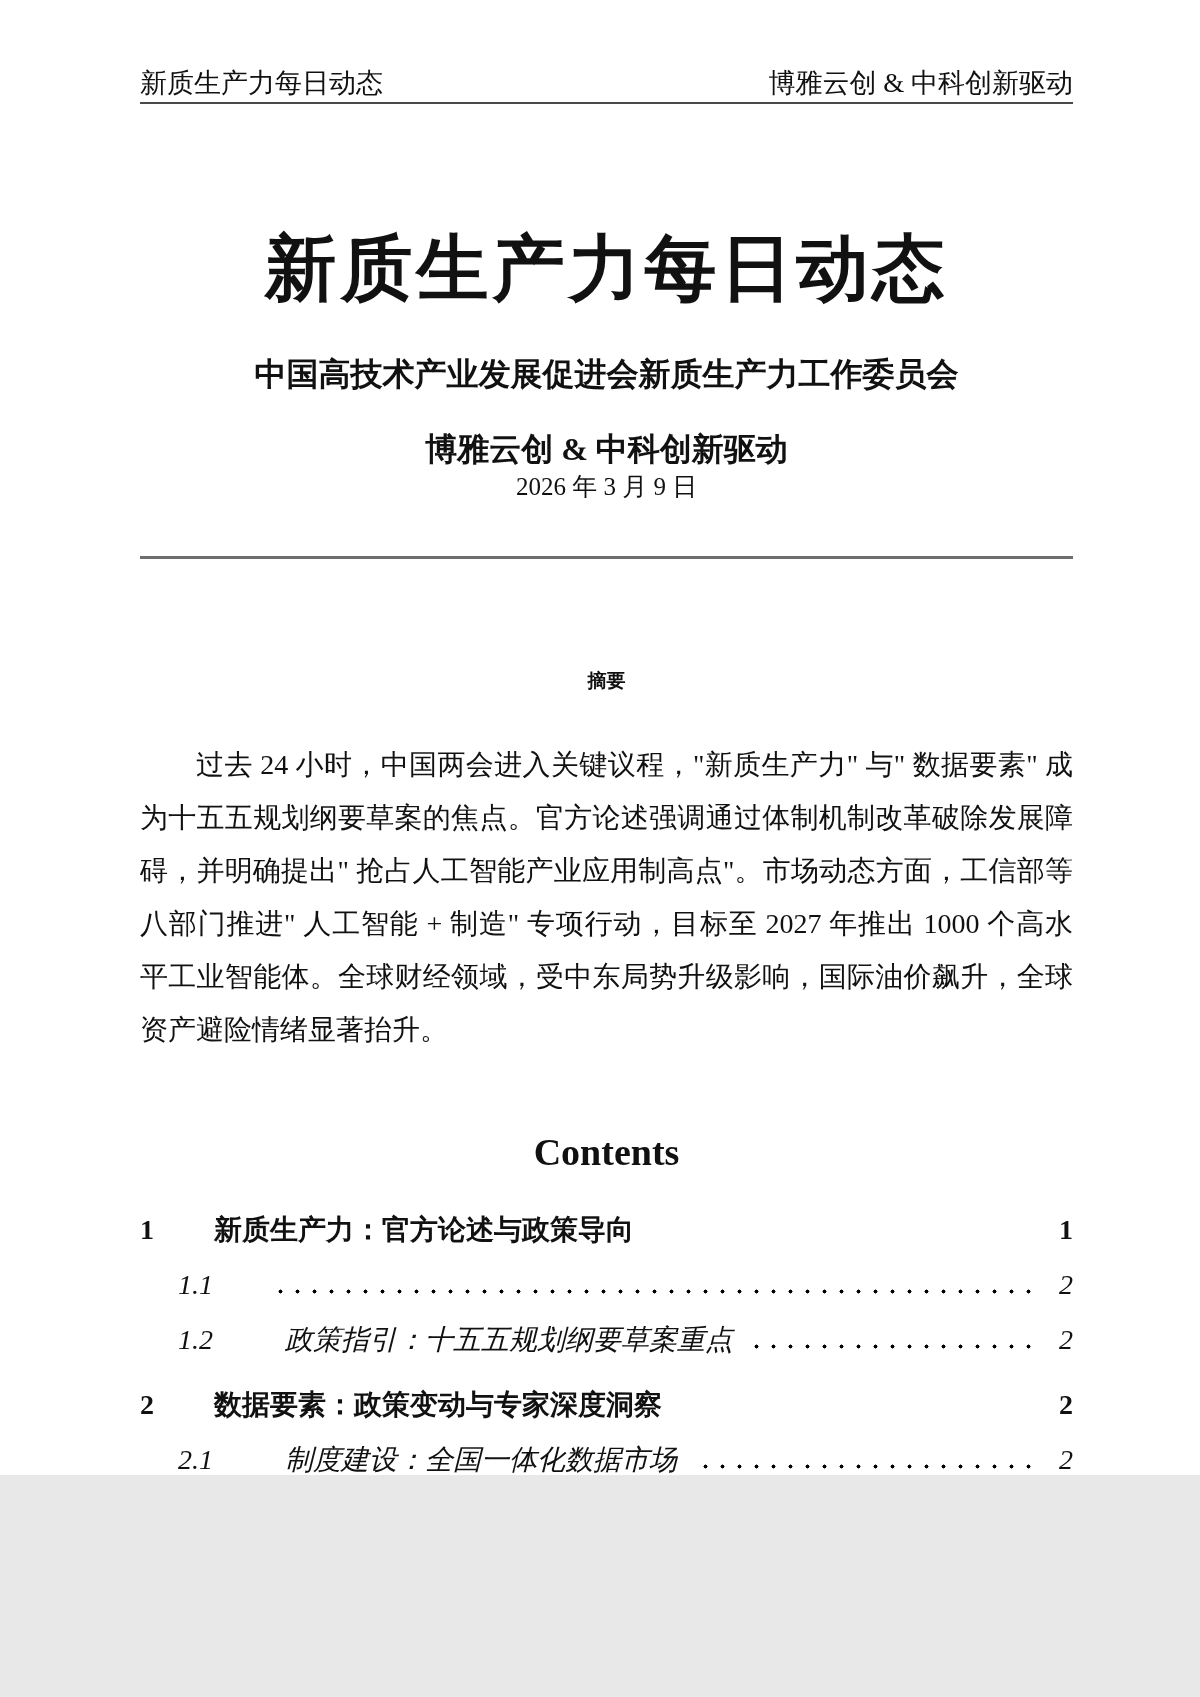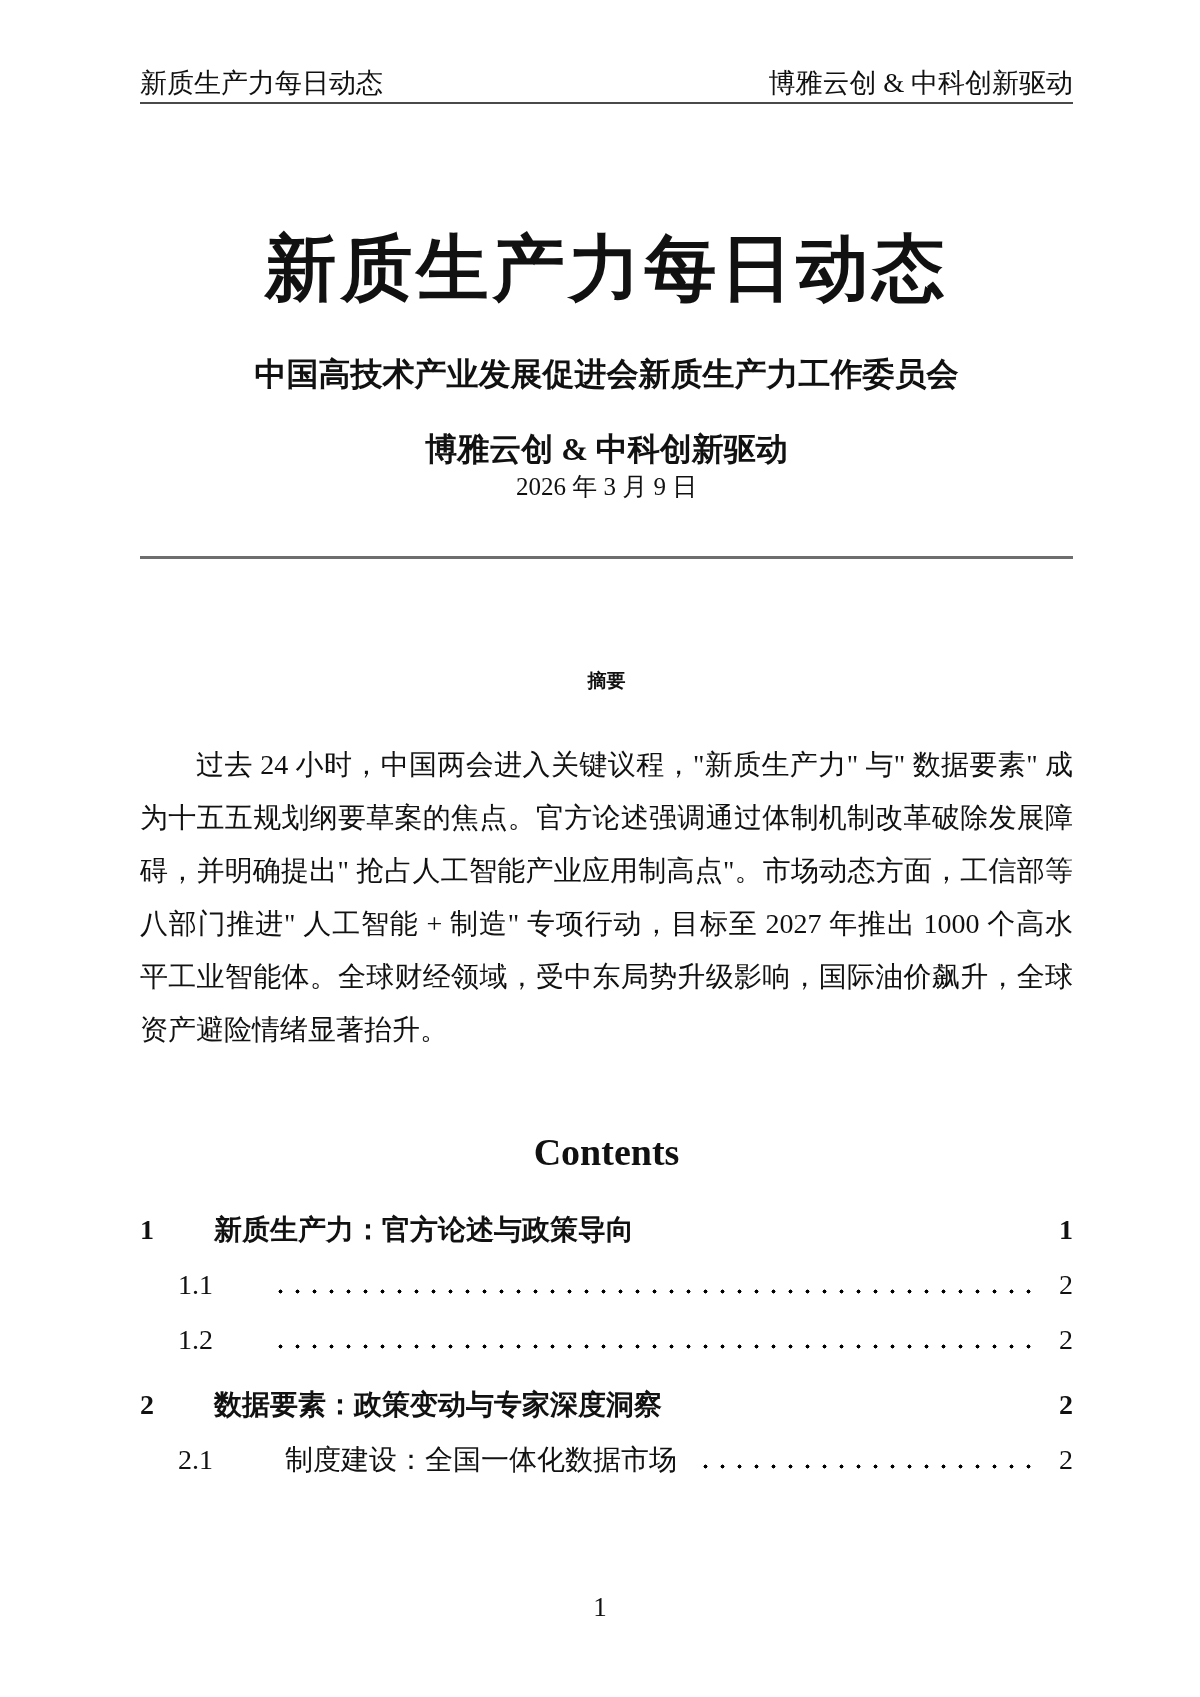--- a/index.html
+++ b/index.html
@@ -1,19 +1,19 @@
 <!DOCTYPE html>
 <html><head>
 <meta charset="utf-8">
 <style>
   html, body { margin: 0; padding: 0; background: #e8e8e8; }
   .page {
     position: relative;
     width: 1200px;
-    height: 1697px;
+    height: 1475px;
     margin: 0 auto;
     background: #ffffff;
     box-sizing: border-box;
     padding: 68px 127px 0 140px;
     overflow: hidden;
     font-family: "Liberation Serif", "DejaVu Serif", serif;
     color: #111111;
   }
 
   
@@ -93,21 +93,21 @@
   .toc-row {
     display: flex;
     align-items: baseline;
     font-size: 28px;
     line-height: 34px;
   }
   .toc-l1 { font-weight: 700; }
   .toc-l1 + .toc-l2, .toc-l2 + .toc-l2 { margin-top: 21px; }
   .toc-l2 + .toc-l1 { margin-top: 31px; }
   .toc-l1 .toc-num { flex: 0 0 45px; }
-  .toc-l2 { padding-left: 38px; }
+  .toc-l2 { padding-left: 38px; font-style: italic; }
   .toc-l2 .toc-num { flex: 0 0 78px; }
   .toc-title { white-space: nowrap; margin-left: 29px; }
   .toc-fill { flex: 1 1 auto; }
   .toc-fill.dots {
     align-self: flex-end;
     height: 9px;
     margin: 0 16px 6px 18px;
     background-image: radial-gradient(circle, #000 1.8px, transparent 2.2px);
     background-size: 17px 9px;
     background-repeat: repeat-x;
@@ -157,20 +157,21 @@
     </div>
 
     <div class="toc-row toc-l2">
       <span class="toc-num">1.1</span>
       <span class="toc-fill dots"></span>
       <span class="toc-page">2</span>
     </div>
 
     <div class="toc-row toc-l2">
       <span class="toc-num">1.2</span>
+      <span class="toc-title">政策指引：十五五规划纲要草案重点</span>
       <span class="toc-fill dots"></span>
       <span class="toc-page">2</span>
     </div>
 
     <div class="toc-row toc-l1">
       <span class="toc-num">2</span>
       <span class="toc-title">数据要素：政策变动与专家深度洞察</span>
       <span class="toc-fill"></span>
       <span class="toc-page">2</span>
     </div>

